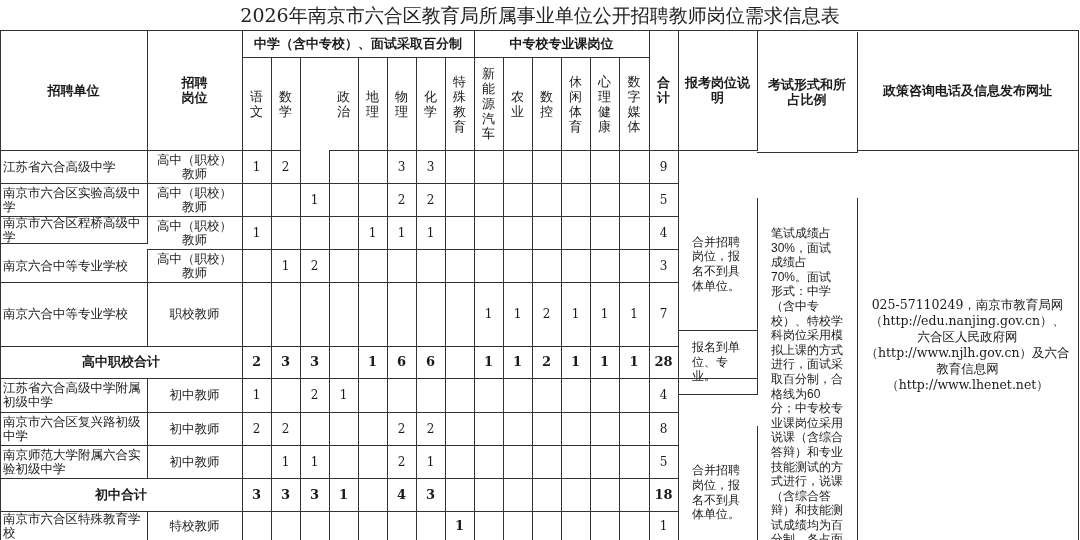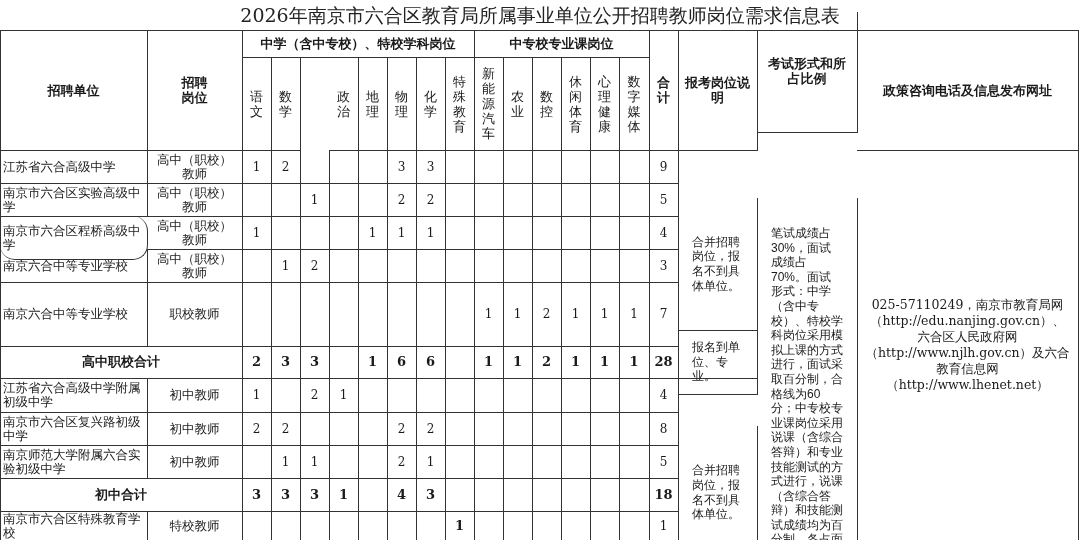--- a/index.html
+++ b/index.html
@@ -22,38 +22,38 @@
   .frame { position:absolute; left:0; top:30px; width:1078px; height:510px; box-sizing:border-box;
            border-left:1px solid #333; border-top:1px solid #333; pointer-events:none; }
 </style>
 </head>
 <body>
 
 <div class="title">2026年南京市六合区教育局所属事业单位公开招聘教师岗位需求信息表</div>
 <div id="grid">
     <div class="cell hdr" style="left: 0px; top: 30px; width: 148px; height: 121px;">招聘单位</div>
     <div class="cell hdr" style="left: 147px; top: 30px; width: 96px; height: 121px; padding: 0px 30px;">招聘岗位</div>
-    <div class="cell hdr" style="left: 242px; top: 30px; width: 233px; height: 28px;">中学（含中专校）、特校学科岗位</div>
+    <div class="cell hdr" style="left: 242px; top: 30px; width: 233px; height: 28px;">中学（含中专校）、面试采取百分制</div>
     <div class="cell hdr" style="left: 474px; top: 30px; width: 176px; height: 28px;">中专校专业课岗位</div>
     <div class="cell vert" style="left: 242px; top: 57px; width: 30px; height: 94px;">语文</div>
     <div class="cell vert" style="left: 271px; top: 57px; width: 30px; height: 94px;">数学</div>
     <div class="cell vert" style="left: 329px; top: 57px; width: 30px; height: 94px;">政治</div>
     <div class="cell vert" style="left: 358px; top: 57px; width: 30px; height: 94px;">地理</div>
     <div class="cell vert" style="left: 387px; top: 57px; width: 30px; height: 94px;">物理</div>
     <div class="cell vert" style="left: 416px; top: 57px; width: 30px; height: 94px;">化学</div>
     <div class="cell vert" style="left: 445px; top: 57px; width: 30px; height: 94px;">特殊教育</div>
     <div class="cell vert" style="left: 474px; top: 57px; width: 30px; height: 94px;">新能源汽车</div>
     <div class="cell vert" style="left: 503px; top: 57px; width: 30px; height: 94px;">农业</div>
     <div class="cell vert" style="left: 532px; top: 57px; width: 30px; height: 94px;">数控</div>
     <div class="cell vert" style="left: 590px; top: 57px; width: 30px; height: 94px;">心理健康</div>
     <div class="cell vert" style="left: 561px; top: 57px; width: 30px; height: 94px;">休闲体育</div>
     <div class="cell vert" style="left: 619px; top: 57px; width: 31px; height: 94px;">数字媒体</div>
     <div class="cell hdr" style="left: 649px; top: 30px; width: 30px; height: 121px; padding: 0px 7px;">合计</div>
     <div class="cell hdr" style="left: 678px; top: 30px; width: 80px; height: 121px; padding: 0px 4px;">报考岗位说明</div>
-    <div class="cell hdr" style="left: 757px; top: 12px; width: 101px; height: 121px; padding: 11px 6px; font-family: Liberation Mono, monospace;">考试形式和所占比例</div>
+    <div class="cell hdr" style="left: 757px; top: 32px; width: 101px; height: 121px; padding: 11px 6px;">考试形式和所占比例</div>
     <div class="cell hdr" style="left: 857px; top: 30px; width: 222px; height: 121px;">政策咨询电话及信息发布网址</div>
     <div class="cell txt left" style="left: 0px; top: 150px; width: 148px; height: 34px;">江苏省六合高级中学</div>
     <div class="cell txt" style="left: 147px; top: 150px; width: 96px; height: 34px; padding: 0px 8px;">高中（职校）教师</div>
     <div class="cell " style="left: 242px; top: 150px; width: 30px; height: 34px;">1</div>
     <div class="cell " style="left: 271px; top: 150px; width: 30px; height: 34px;">2</div>
     <div class="cell " style="left: 300px; top: 150px; width: 30px; height: 34px;"></div>
     <div class="cell " style="left: 329px; top: 150px; width: 30px; height: 34px;"></div>
     <div class="cell " style="left: 358px; top: 150px; width: 30px; height: 34px;"></div>
     <div class="cell " style="left: 387px; top: 150px; width: 30px; height: 34px;">3</div>
     <div class="cell " style="left: 416px; top: 150px; width: 30px; height: 34px;">3</div>
@@ -75,21 +75,21 @@
     <div class="cell " style="left: 387px; top: 183px; width: 30px; height: 34px;">2</div>
     <div class="cell " style="left: 416px; top: 183px; width: 30px; height: 34px;">2</div>
     <div class="cell bold" style="left: 445px; top: 183px; width: 30px; height: 34px;"></div>
     <div class="cell " style="left: 474px; top: 183px; width: 30px; height: 34px;"></div>
     <div class="cell " style="left: 503px; top: 183px; width: 30px; height: 34px;"></div>
     <div class="cell " style="left: 532px; top: 183px; width: 30px; height: 34px;"></div>
     <div class="cell " style="left: 561px; top: 183px; width: 30px; height: 34px;"></div>
     <div class="cell " style="left: 590px; top: 183px; width: 30px; height: 34px;"></div>
     <div class="cell " style="left: 619px; top: 183px; width: 31px; height: 34px;"></div>
     <div class="cell " style="left: 649px; top: 183px; width: 30px; height: 34px;">5</div>
-    <div class="cell txt left" style="left: 0px; top: 216px; width: 148px; height: 44px; border-radius: 15px;">南京市六合区程桥高级中学</div>
+    <div class="cell txt left" style="left: 0px; top: 216px; width: 148px; height: 28px;">南京市六合区程桥高级中学</div>
     <div class="cell txt" style="left: 147px; top: 216px; width: 96px; height: 34px; padding: 0px 8px;">高中（职校）教师</div>
     <div class="cell " style="left: 242px; top: 216px; width: 30px; height: 34px;">1</div>
     <div class="cell " style="left: 271px; top: 216px; width: 30px; height: 34px;"></div>
     <div class="cell " style="left: 300px; top: 216px; width: 30px; height: 34px;"></div>
     <div class="cell " style="left: 329px; top: 216px; width: 30px; height: 34px;"></div>
     <div class="cell " style="left: 358px; top: 216px; width: 30px; height: 34px;">1</div>
     <div class="cell " style="left: 387px; top: 216px; width: 30px; height: 34px;">1</div>
     <div class="cell " style="left: 416px; top: 216px; width: 30px; height: 34px;">1</div>
     <div class="cell bold" style="left: 445px; top: 216px; width: 30px; height: 34px;"></div>
     <div class="cell " style="left: 474px; top: 216px; width: 30px; height: 34px;"></div>

